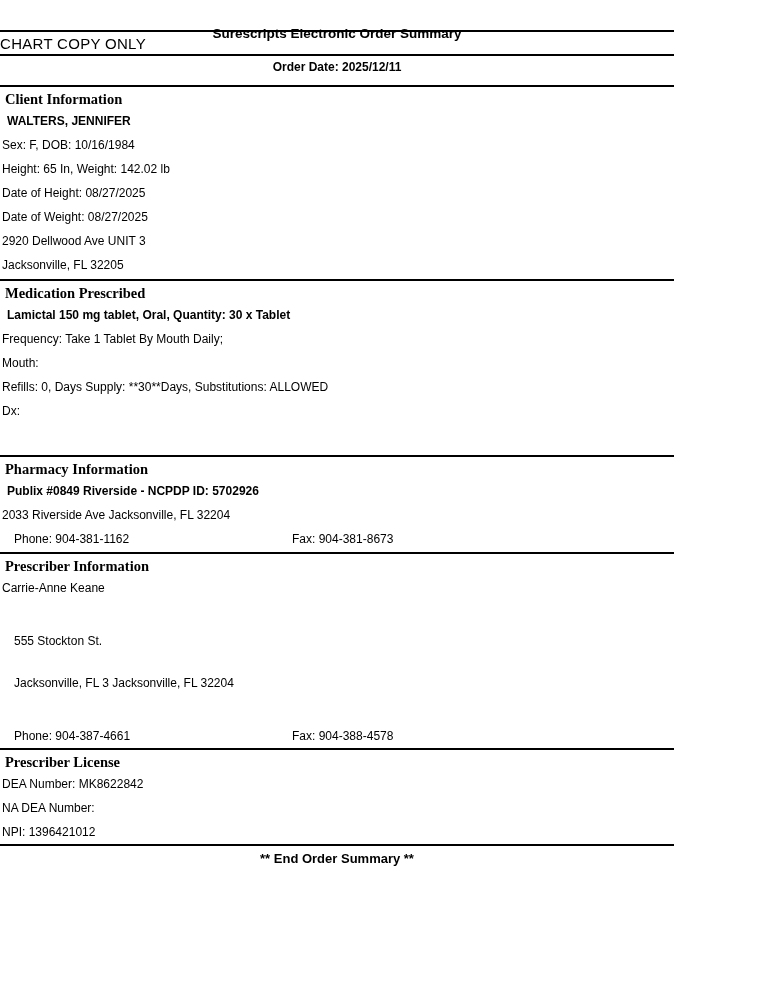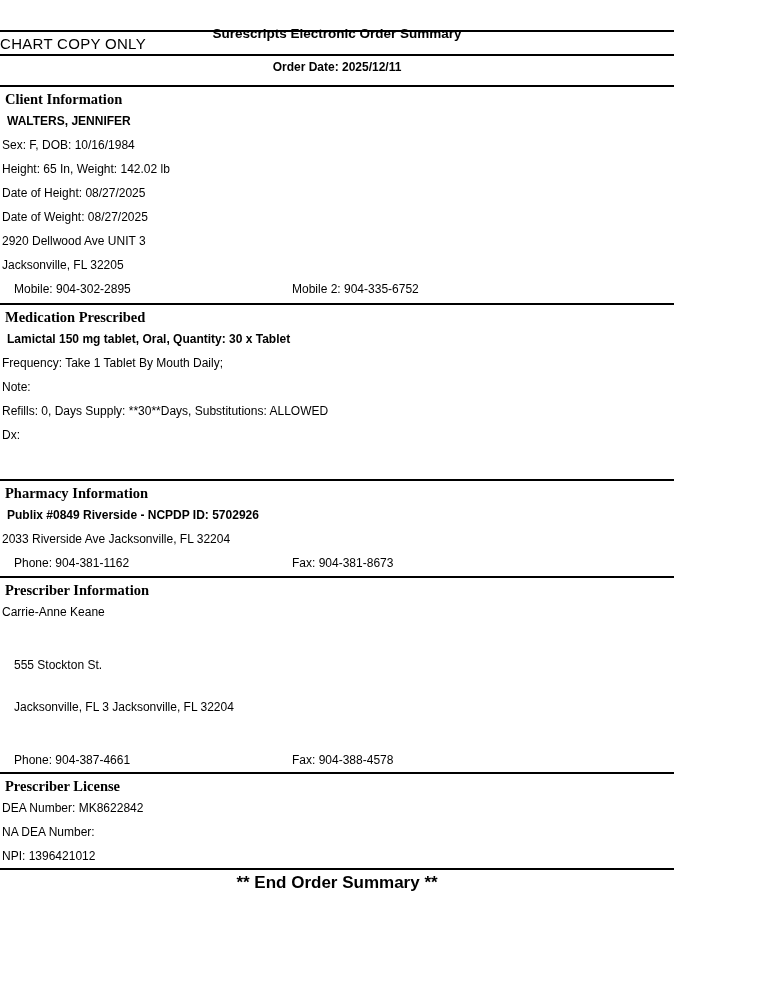--- a/index.html
+++ b/index.html
@@ -78,21 +78,21 @@
   }
   .phone-row.spaced { margin-top: 6px; }
   .sec-client    { padding-bottom: 2px; }
   .sec-med       { padding-bottom: 32px; }
   .sec-pharmacy  { padding-bottom: 1px; }
   .sec-prescriber{ padding-bottom: 0; }
   .sec-license   { padding-bottom: 0; }
   
   .footer-block {
     text-align: center;
-    font-size: 17px;
+    font-size: 13px;
     font-weight: bold;
     line-height: 26px;
   }
 </style>
 </head>
 <body>
 
 <div class="doc">
 
   <div class="title-block">Surescripts Electronic Order Summary</div>
@@ -101,31 +101,27 @@
 
   <div class="section sec-client">
     <div class="section-heading">Client Information</div>
     <div class="line bold">WALTERS, JENNIFER</div>
     <div class="line">Sex: F, DOB: 10/16/1984</div>
     <div class="line">Height: 65 In, Weight: 142.02 lb</div>
     <div class="line">Date of Height: 08/27/2025</div>
     <div class="line">Date of Weight: 08/27/2025</div>
     <div class="line">2920 Dellwood Ave UNIT 3</div>
     <div class="line">Jacksonville, FL 32205</div>
-    <div class="phone-row">
-      <span class="left">Mobile: 904-302-2895</span>
-      <span>Mobile 2: 904-335-6752</span>
-    </div>
   </div>
 
   <div class="section sec-med">
     <div class="section-heading">Medication Prescribed</div>
     <div class="line bold">Lamictal 150 mg tablet, Oral, Quantity: 30 x Tablet</div>
     <div class="line">Frequency: Take 1 Tablet By Mouth Daily;</div>
-    <div class="line">Note:</div>
+    <div class="line">Mouth:</div>
     <div class="line">Refills: 0, Days Supply: **30**Days, Substitutions: ALLOWED</div>
     <div class="line">Dx:</div>
   </div>
 
   <div class="section sec-pharmacy">
     <div class="section-heading">Pharmacy Information</div>
     <div class="line bold">Publix #0849 Riverside - NCPDP ID: 5702926</div>
     <div class="line">2033 Riverside Ave Jacksonville, FL 32204</div>
     <div class="phone-row">
       <span class="left">Phone: 904-381-1162</span>

